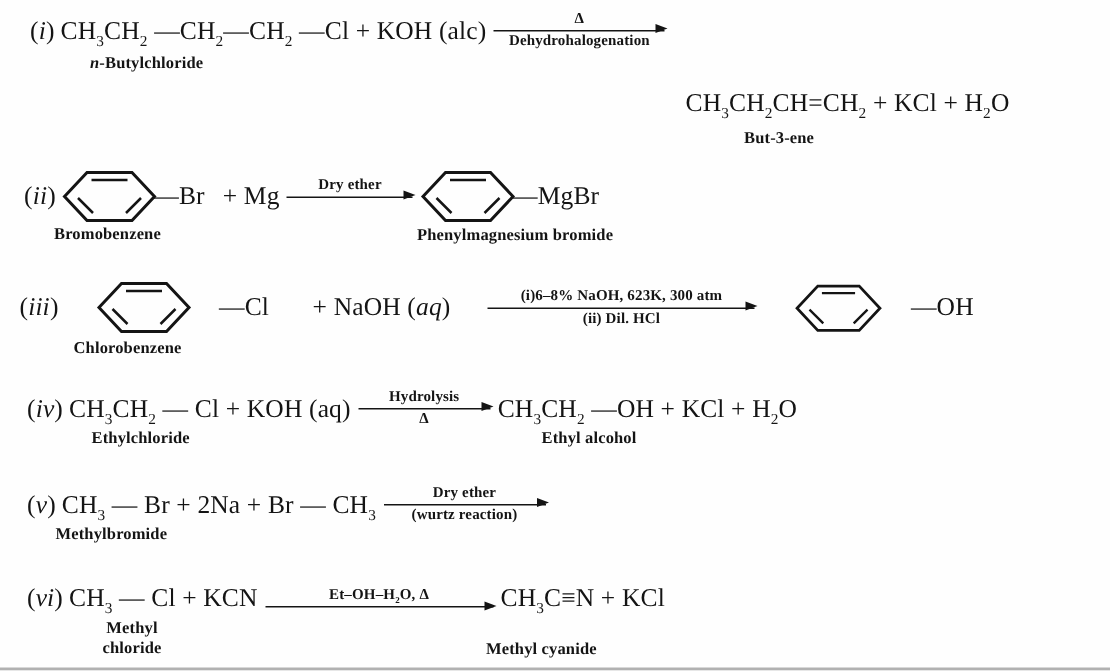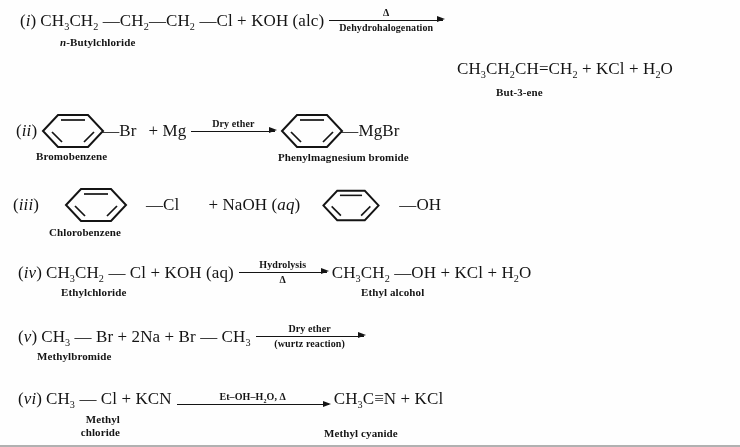--- a/index.html
+++ b/index.html
@@ -95,20 +95,25 @@
   <div class="rx" style="left:13px; top:183px; height:44px;gap:20px;">
     <span class="idx">(<i>iii</i>)</span>
     <svg class="benzene" width="66" height="38" viewBox="0 0 64 38">
       <polygon points="2,19 17,3 47,3 62,19 47,35 17,35" fill="none" stroke="#141414" stroke-width="2"></polygon>
       <line x1="20" y1="8" x2="44" y2="8" stroke="#141414" stroke-width="1.7"></line>
       <line x1="53" y1="20" x2="43" y2="30" stroke="#141414" stroke-width="1.7"></line>
       <line x1="11" y1="20" x2="21" y2="30" stroke="#141414" stroke-width="1.7"></line>
     </svg>
     <span class="bond-sub">—Cl</span>
     <span style="margin-left:9px;">+ NaOH (<i>aq</i>)</span>
+    <span class="arrow" style="min-width:178px;">
+      <span class="top">(i)6–8% NaOH, 623K, 300 atm</span>
+      <span class="shaft"></span>
+      <span class="bottom">(ii) Dil. HCl</span>
+    </span>
     <svg class="benzene" width="62" height="35" viewBox="0 0 64 38">
       <polygon points="2,19 17,3 47,3 62,19 47,35 17,35" fill="none" stroke="#141414" stroke-width="2"></polygon>
       <line x1="20" y1="8" x2="44" y2="8" stroke="#141414" stroke-width="1.7"></line>
       <line x1="53" y1="20" x2="43" y2="30" stroke="#141414" stroke-width="1.7"></line>
       <line x1="11" y1="20" x2="21" y2="30" stroke="#141414" stroke-width="1.7"></line>
     </svg>
     <span class="bond-sub">—OH</span>
   </div>
   <div class="clabel" style="left:49px; top:226px;">Chlorobenzene</div>
 
@@ -138,20 +143,20 @@
 
   <div class="rx" style="left:18px; top:389px;">
     <span class="idx">(<i>vi</i>)</span>
     <span>CH<sub>3</sub> — Cl + KCN</span>
     <span class="arrow" style="min-width:152px;">
       <span class="top">Et–OH–H<sub>2</sub>O, Δ</span>
       <span class="shaft"></span>
     </span>
     <span style="margin-left:0;">CH<sub>3</sub>C≡N + KCl</span>
   </div>
-  <div class="clabel center" style="left:56px; top:413px; width:64px;text-align:right;">
+  <div class="clabel center" style="left:56px; top:413px; width:64px;">
     <div>Methyl</div>
     <div>chloride</div>
   </div>
   <div class="clabel" style="left:324px; top:427px;">Methyl cyanide</div>
 
   <div class="scan-edge"></div>
 </div>
 
 </body></html>

